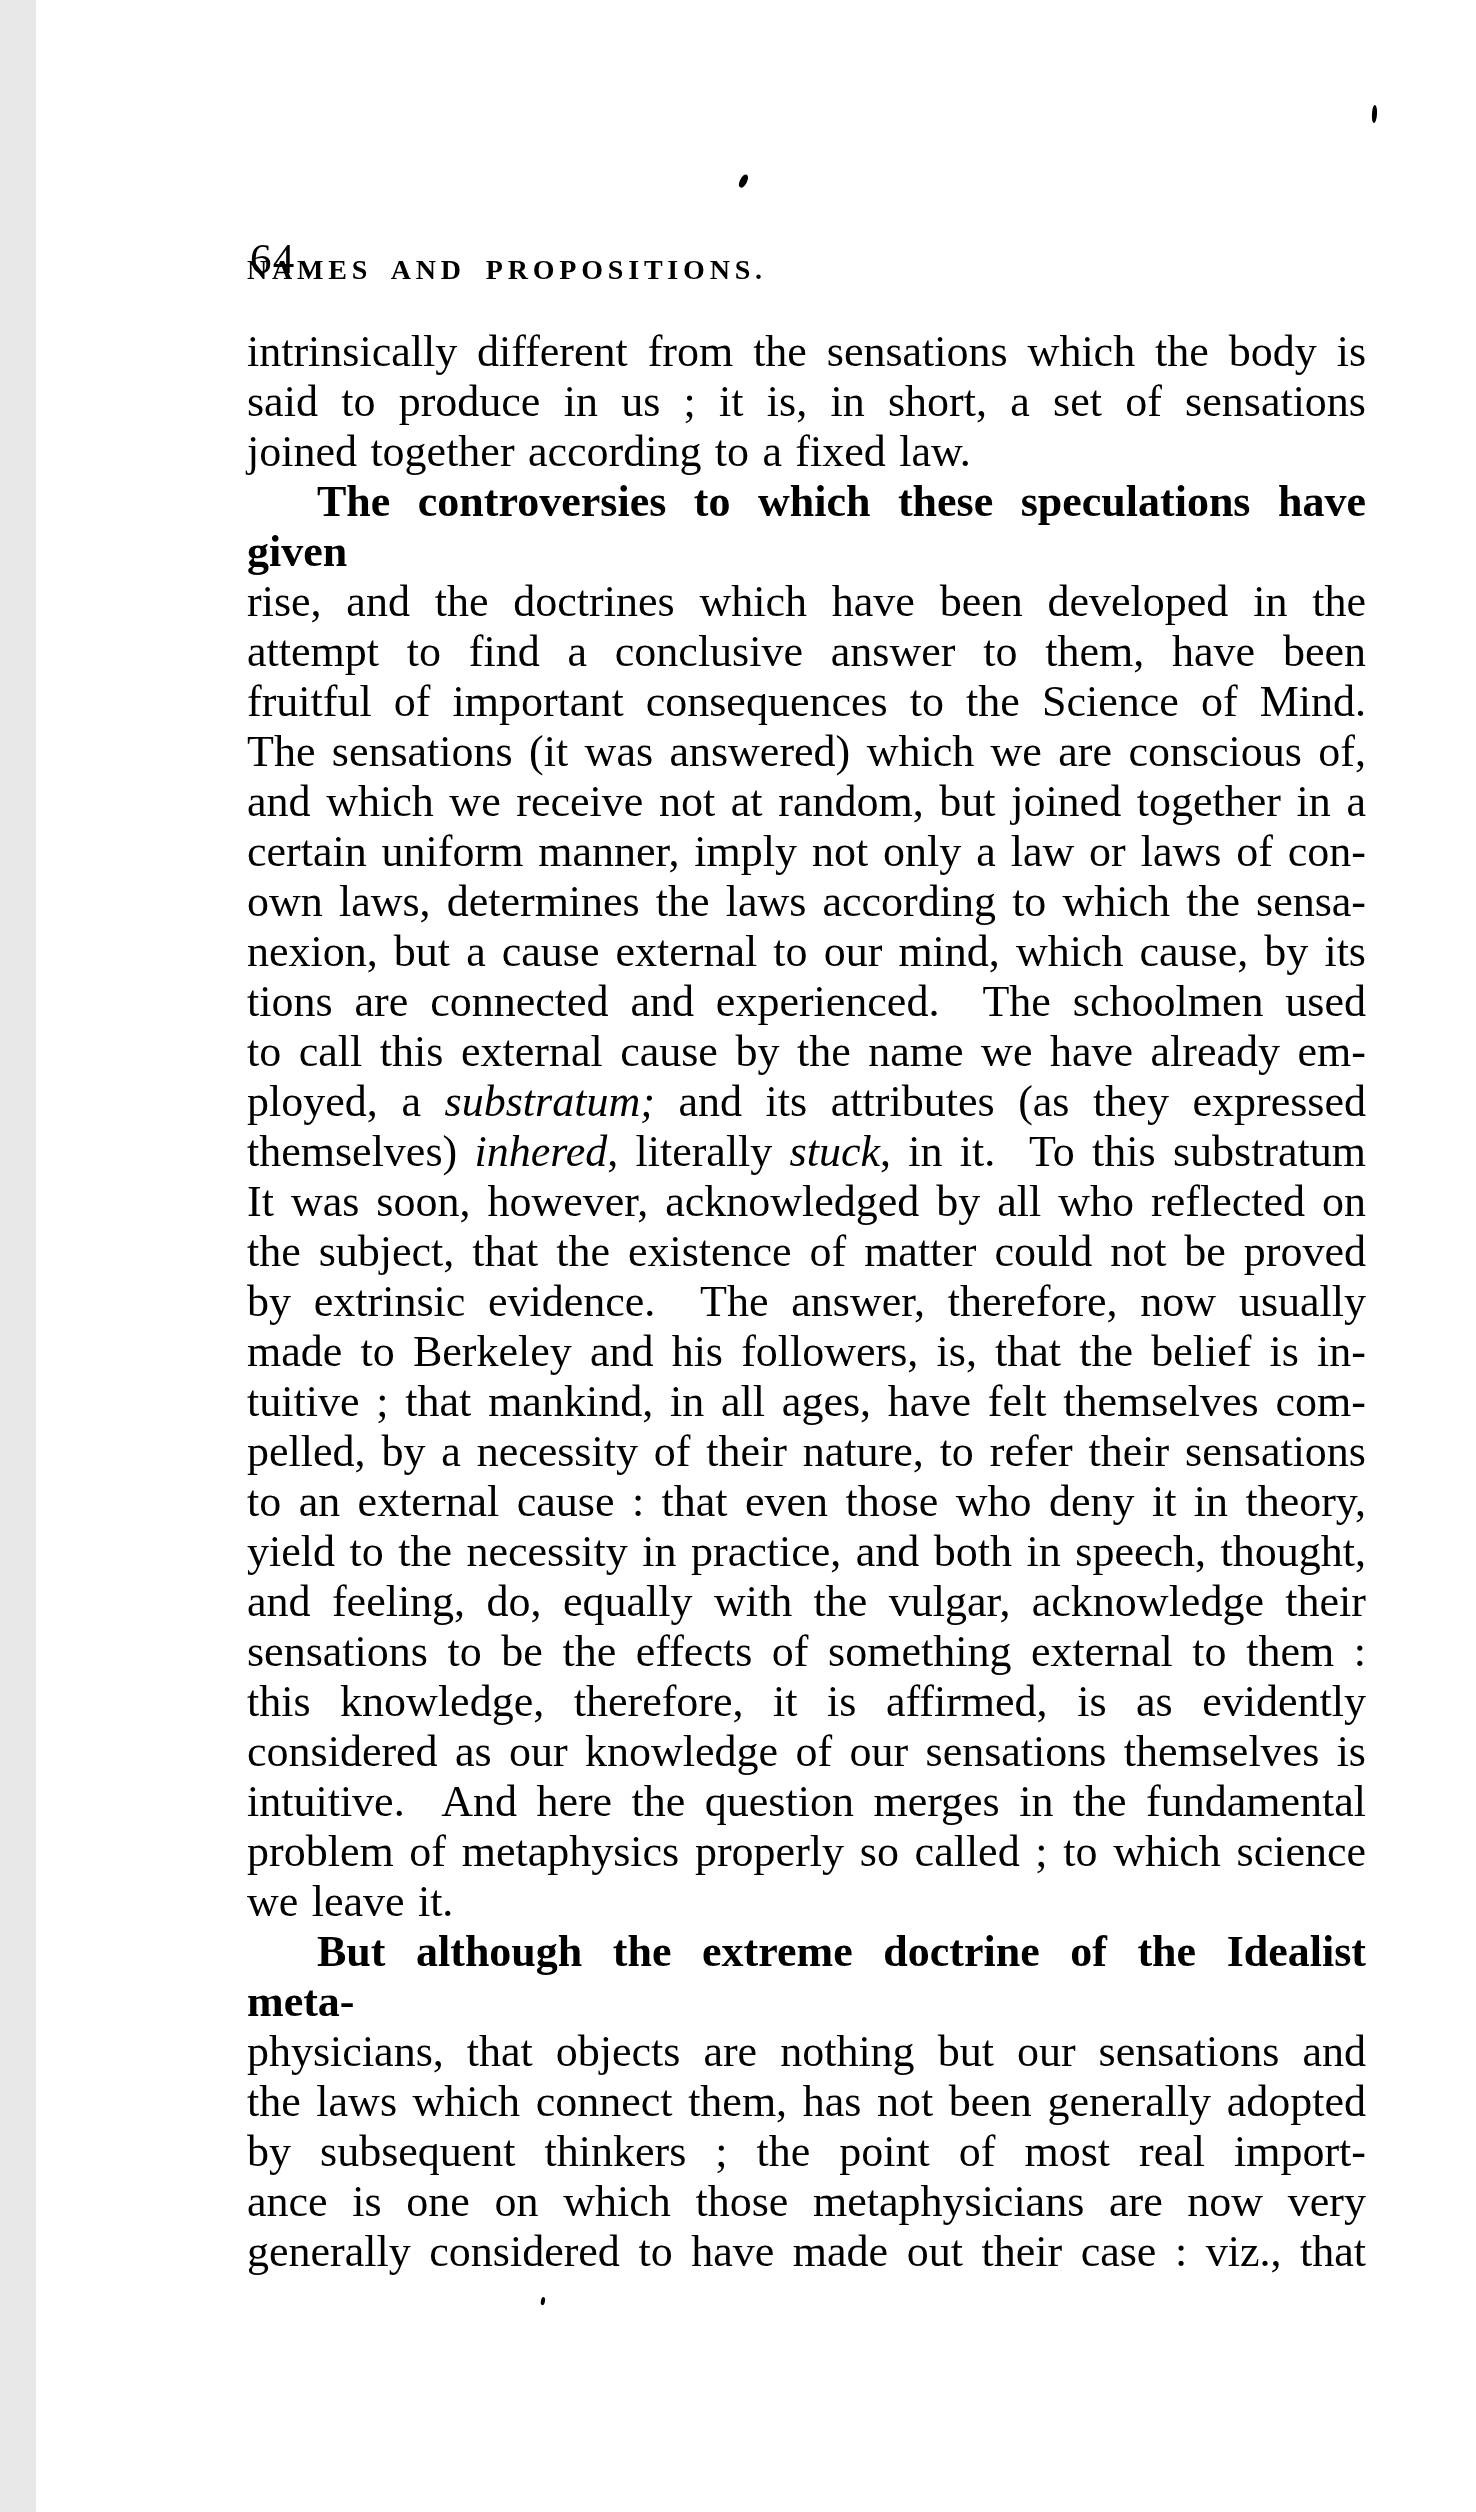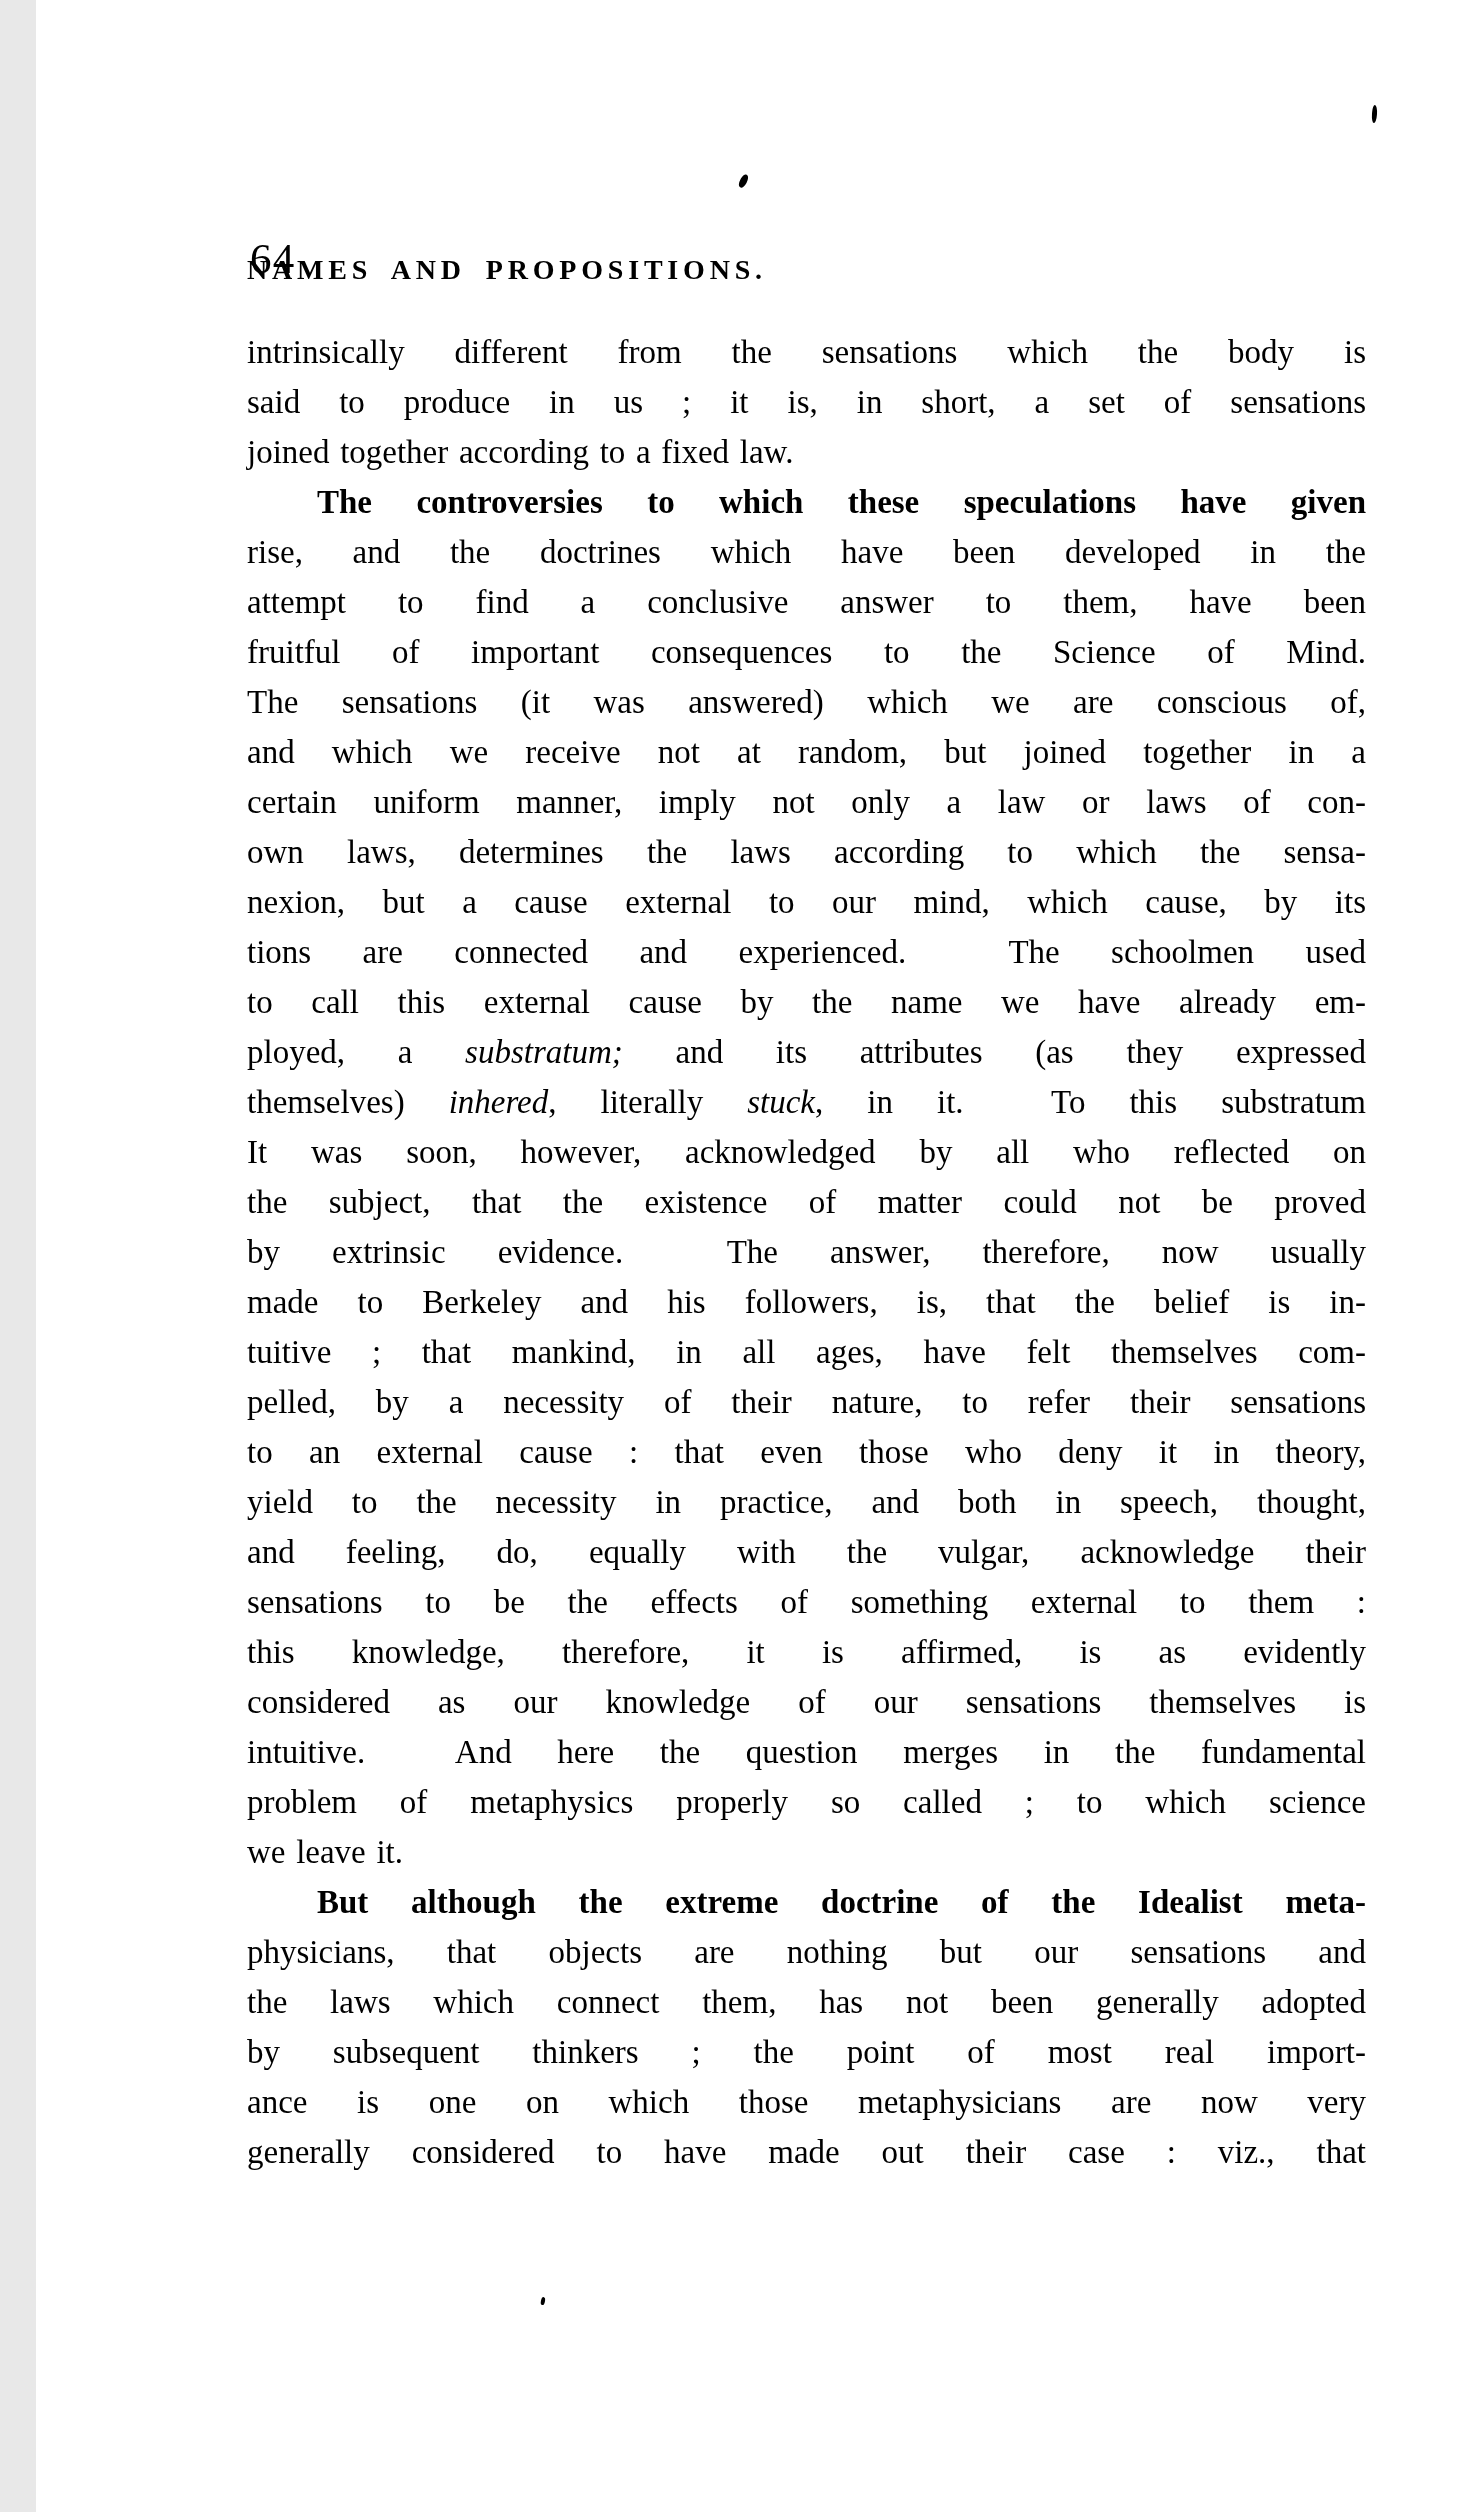--- a/index.html
+++ b/index.html
@@ -33,21 +33,21 @@
     word-spacing: 8.3px;
     font-weight: bold;
   }
   .body-text {
     position: absolute;
     left: 211px;
     top: 327px;
     width: 1119px;
   }
   .line {
-    font-size: 33px;
+    font-size: 44px;
     line-height: 50px;
     word-spacing: 2.4px;
     text-align: justify;
     text-align-last: justify;
     white-space: normal;
   }
   .line.para-end { text-align-last: left; }
   .line.indent { text-indent: 70px; font-weight: bold; }
   .it { font-style: italic; }
   .speck {

